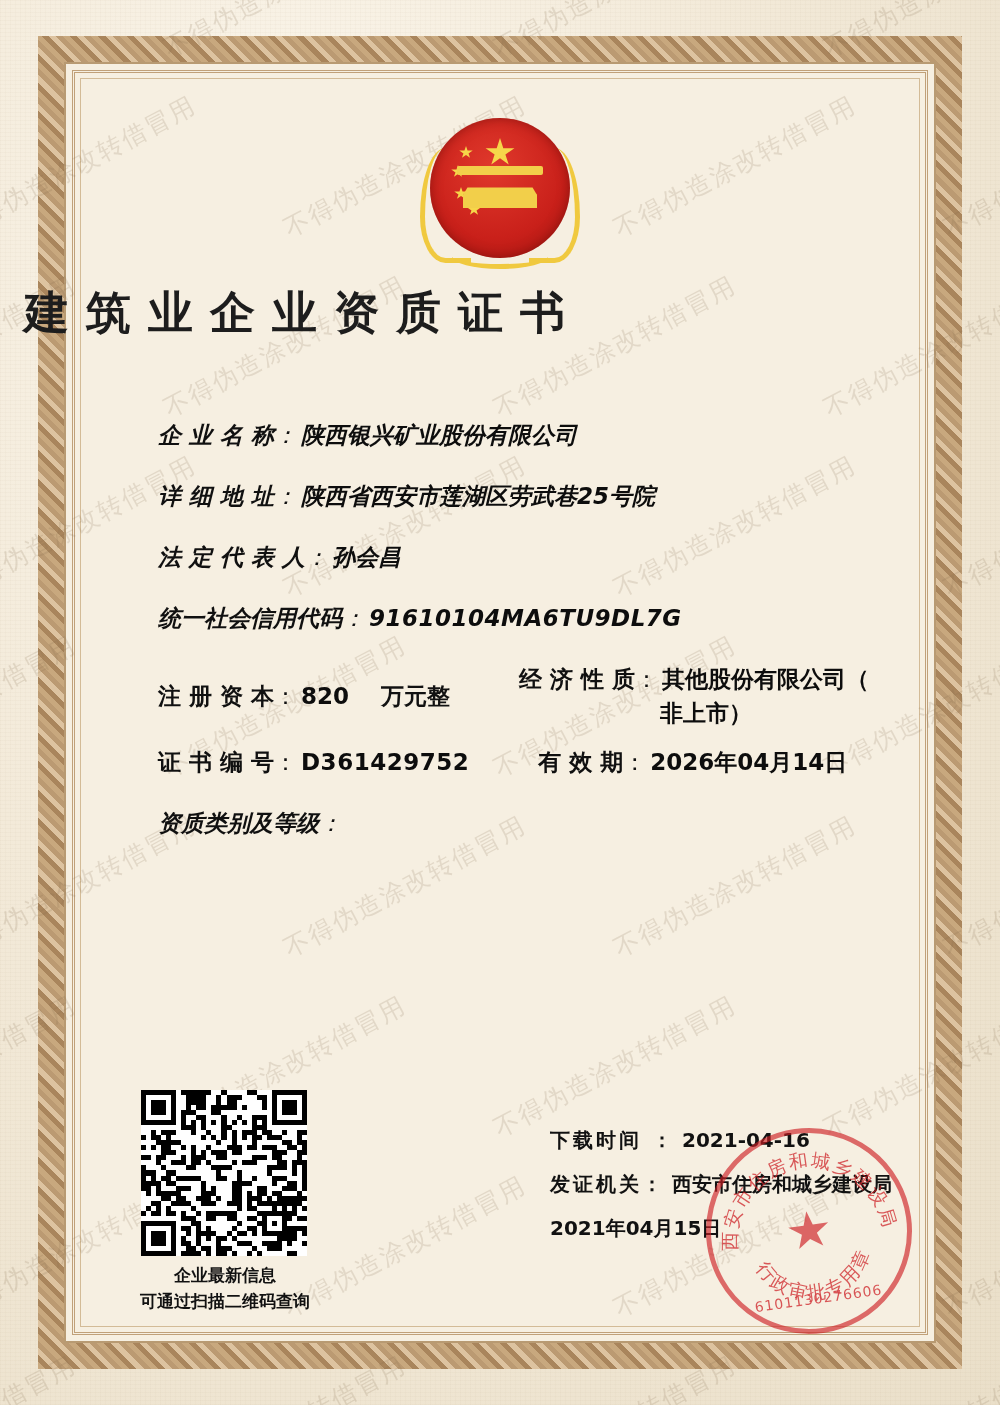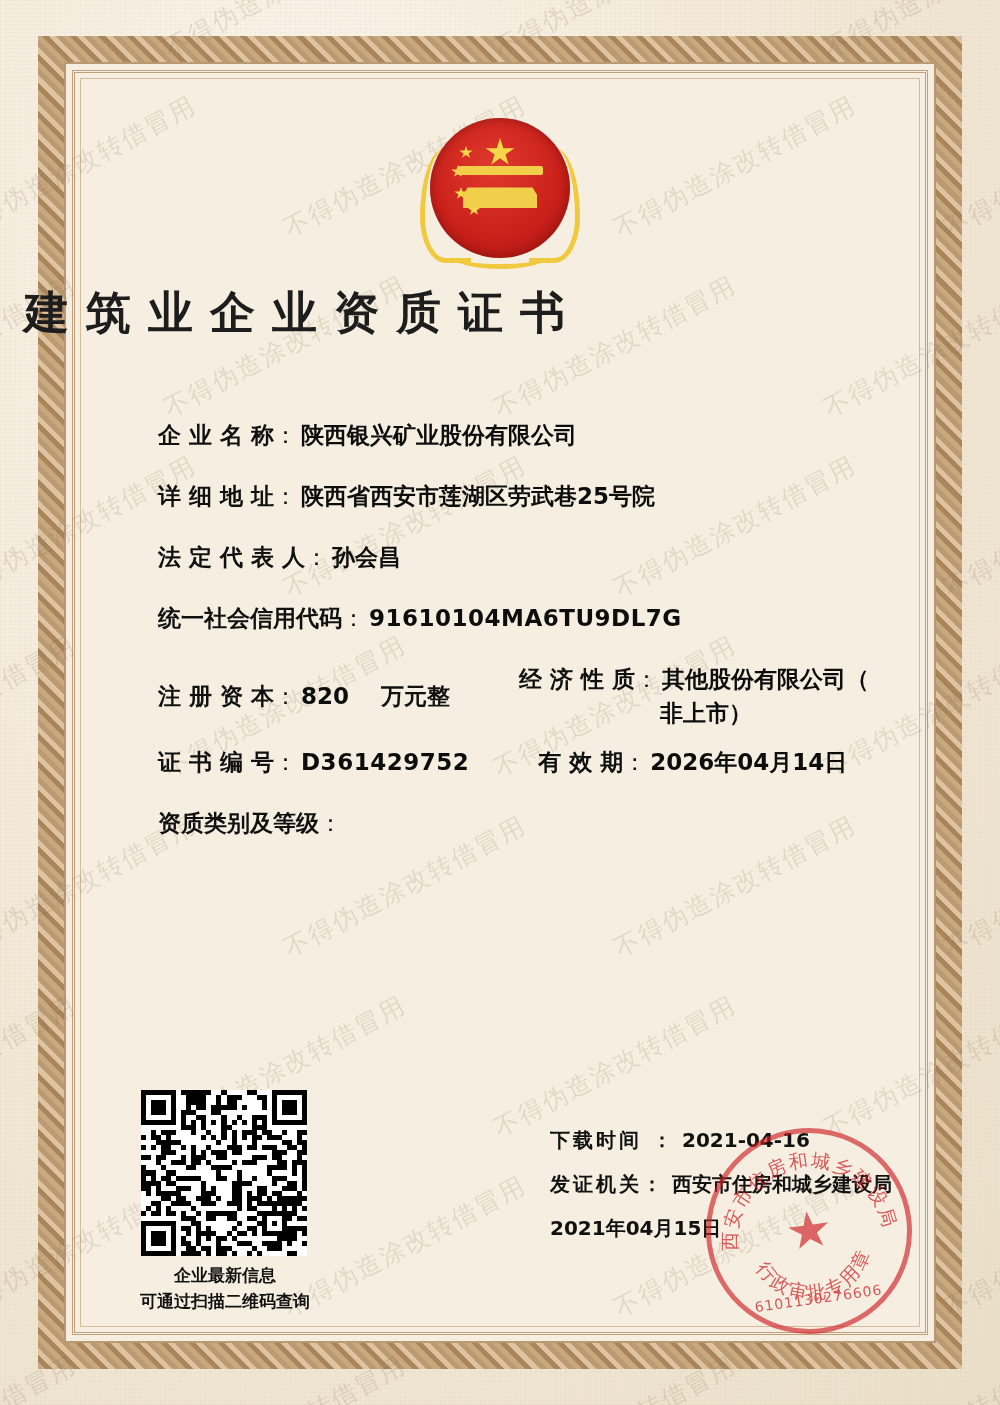--- a/index.html
+++ b/index.html
@@ -125,20 +125,21 @@
   .fields{
     position:absolute;left:158px;top:418px;right:120px;
     color:#111;
   }
   .row{
     display:flex;
     align-items:flex-start;
     margin-bottom:27px;
     font-size:23px;
     line-height:34px;
+    font-style:italic;
   }
   .label{
     font-weight:bold;
     color:#101010;
     white-space:nowrap;
   }
   .label.tight{letter-spacing:0px;}
   .colon{margin:0 2px 0 0;}
   .value{
     font-weight:bold;

